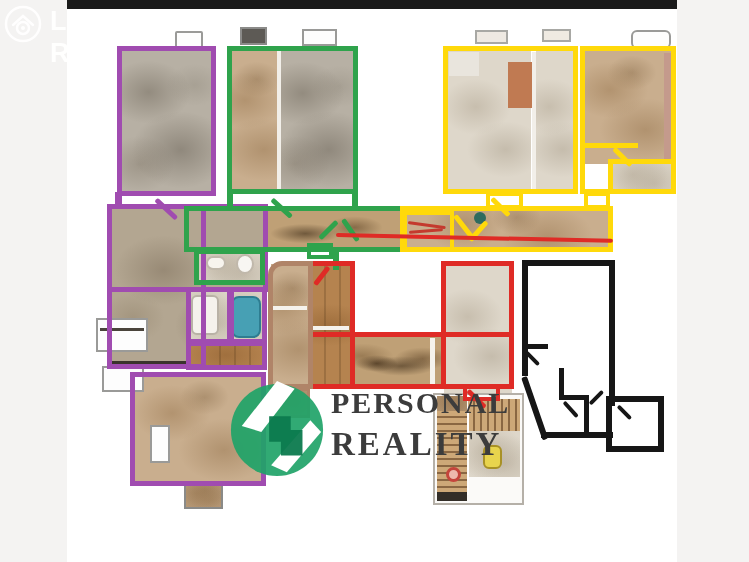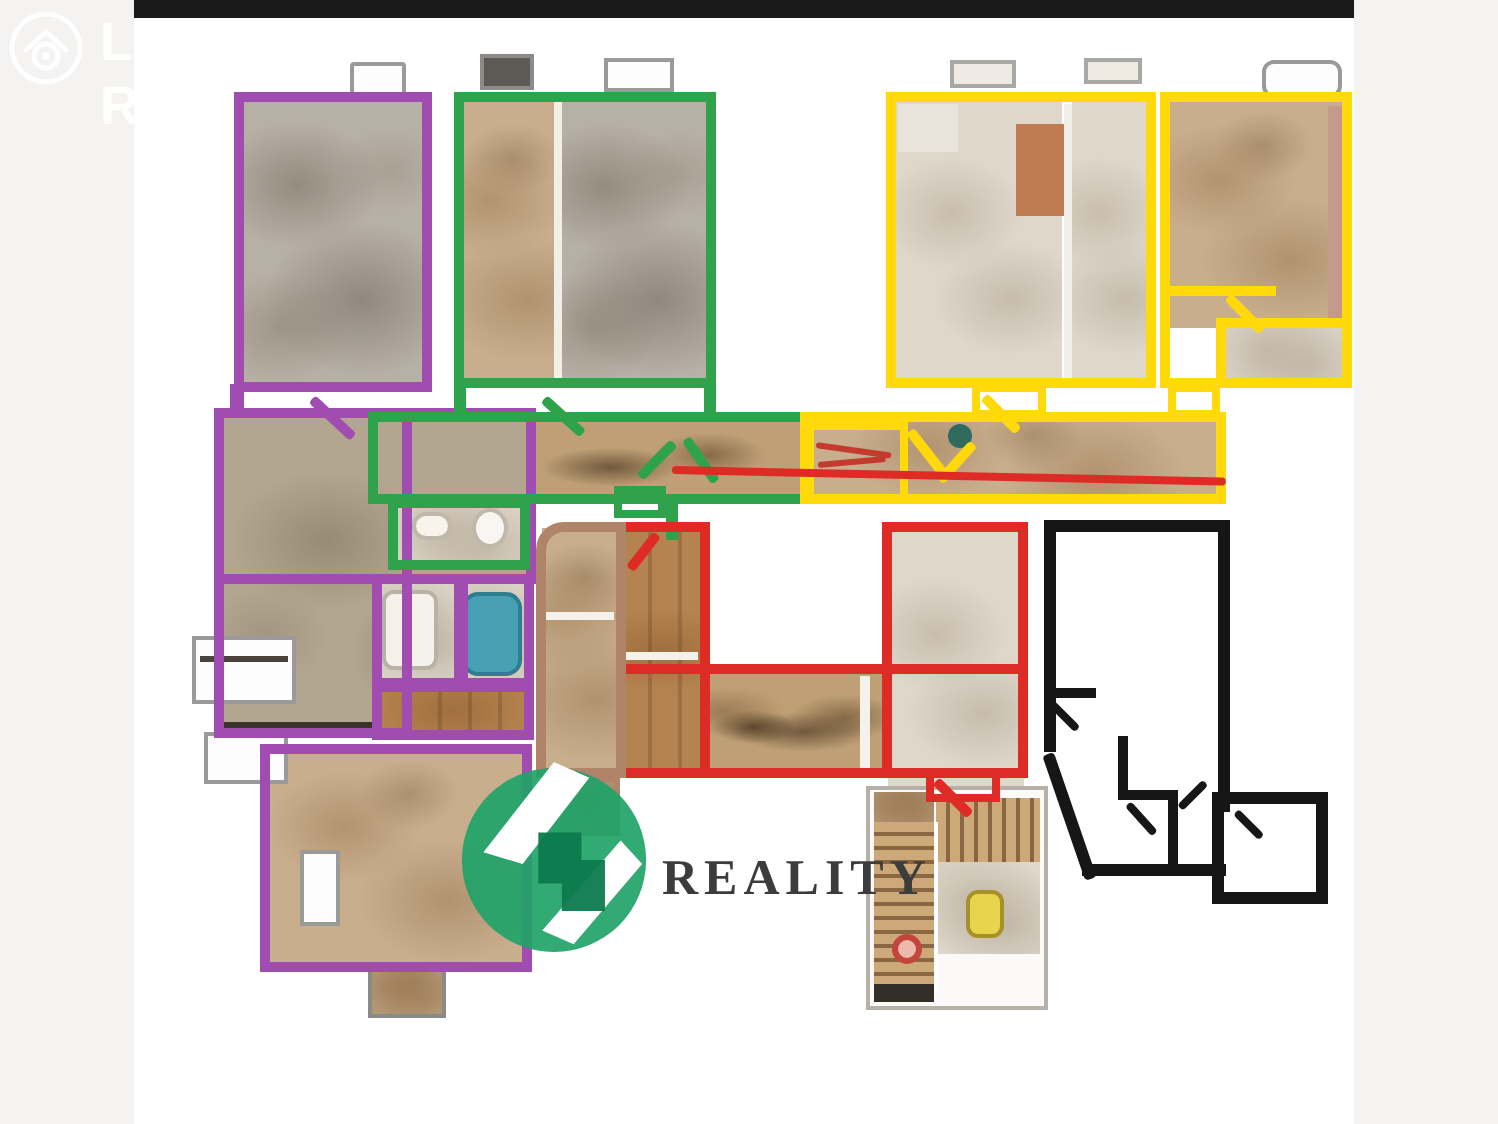--- a/index.html
+++ b/index.html
@@ -41,21 +41,21 @@
     radial-gradient(50px 14px at 55% 60%, rgba(60,42,22,.6), transparent 70%),
     radial-gradient(40px 16px at 78% 45%, rgba(90,64,35,.55), transparent 70%),
     radial-gradient(45px 18px at 12% 40%, rgba(110,80,45,.45), transparent 70%),
     #bfa076;}
   .tex-steps-v{background:repeating-linear-gradient(90deg,#cda878 0 5px,#8a6742 5px 7px);}
   .tex-steps-h{background:repeating-linear-gradient(180deg,#cda878 0 5px,#8a6742 5px 7px);}
   
   #wm-logo{position:absolute;left:228px;top:381px;width:98px;height:98px;z-index:6;}
   .wm-text{position:absolute;z-index:6;font-family:"Liberation Serif",serif;font-weight:bold;}
   #wm-line1{left:331px;top:386px;font-size:30px;letter-spacing:2px;}
-  #wm-line2{left:331px;top:426px;font-size:25px;letter-spacing:3px;text-align:center;}
+  #wm-line2{left:331px;top:426px;font-size:33px;letter-spacing:3px;text-align:center;}
   #corner-icon{position:absolute;left:3px;top:4px;width:40px;height:40px;}
 </style>
 </head>
 <body>
 
 <div id="stage">
   <div id="shape-layer" style="position:absolute;left:0;top:0;width:749px;height:562px;">
       <div class="tex-gray" style="position: absolute; left: 121px; top: 49px; width: 92px; height: 144px; box-sizing: border-box;"></div>
       <div class="tex-tan" style="position: absolute; left: 231px; top: 51px; width: 47px; height: 141px; box-sizing: border-box;"></div>
       <div class="tex-gray" style="position: absolute; left: 280px; top: 51px; width: 75px; height: 141px; box-sizing: border-box;"></div>
@@ -180,14 +180,15 @@
     <div class="corner-letter" style="left:50px;top:40px;">R</div>
   </div>
   <div id="strip-right" class="strip"></div>
 
   <svg id="wm-logo" viewBox="0 0 100 100">
     <circle id="wm-circle" cx="50" cy="50" r="47" fill="#1fa368" opacity="0.92"></circle>
     <polygon points="50,0 68,8 34,52 14,46" fill="#ffffff"></polygon>
     <polygon points="84,40 95,52 60,93 44,86" fill="#ffffff"></polygon>
     <polygon id="wm-step" points="42,36 64,36 64,50 76,50 76,76 54,76 54,62 42,62" fill="#0c7a4e" opacity="0.95"></polygon>
   </svg>
+  <div id="wm-line1" class="wm-text" style="color: rgb(60, 60, 60);">PERSONAL</div>
   <div id="wm-line2" class="wm-text" style="color: rgb(60, 60, 60);">REALITY</div>
 </div>
 
 </body></html>

